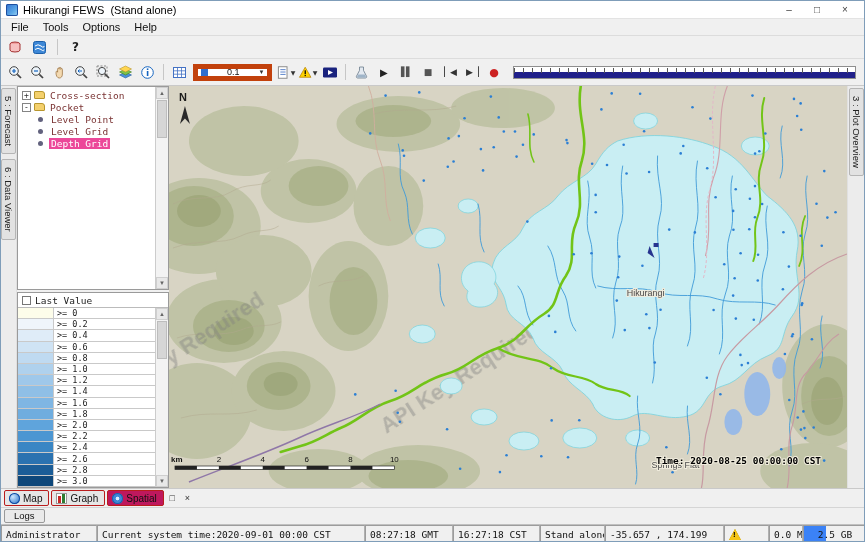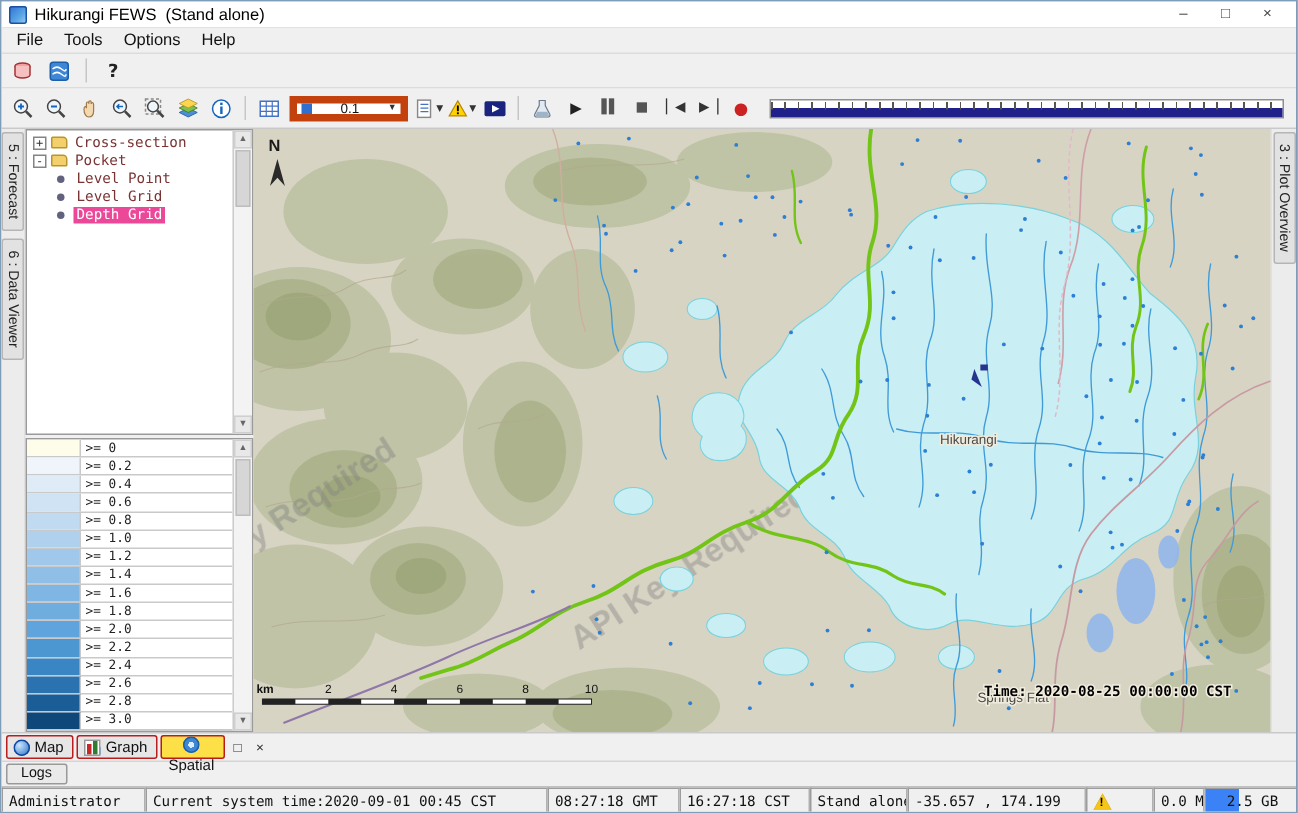--- a/index.html
+++ b/index.html
@@ -66,21 +66,21 @@
   .legend-row{flex:1;display:flex;border-bottom:1px solid #c9c9c9;min-height:0;}
   .swatch{width:36px;flex:none;border-right:1px solid #c9c9c9;}
   .legend-label{flex:1;font-family:"DejaVu Sans Mono",monospace;font-size:8.5px;line-height:10px;padding-left:3px;color:#222;display:flex;align-items:center;}
 
   .map-area{flex:1;position:relative;background:#d8d4c4;overflow:hidden;}
   .map-area svg{position:absolute;inset:0;width:100%;height:100%;}
 
   
   .bottom-tabs{height:19px;background:#f0f0f0;border-top:1px solid #c9c9c9;display:flex;align-items:center;padding-left:3px;gap:2px;}
   .btab{display:flex;align-items:center;gap:3px;font-size:10px;color:#111;padding:0 6px 0 4px;border:1px solid #b91c1c;background:#e6e6e6;height:16px;border-radius:2px;}
-  .btab.active{background:#fde047;flex-direction:column;}
+  .btab.active{background:#be185d;}
   .btab-icon{width:11px;height:11px;flex:none;}
   .btab-icon.globe{border-radius:50%;background:radial-gradient(circle at 35% 35%,#cde6ff,#1565c0);box-shadow:inset 0 0 0 1px #0d47a1;}
   .btab-icon.chart{background:
      linear-gradient(#c62828,#c62828) left 1px bottom 0/3px 7px no-repeat,
      linear-gradient(#2e7d32,#2e7d32) left 5px bottom 0/3px 10px no-repeat,
      linear-gradient(#1565c0,#1565c0) left 9px bottom 0/2px 5px no-repeat,
      #fdfdfd;border:1px solid #999;}
   .btab-icon.spatial{border-radius:50%;background:radial-gradient(circle,#dcefff 0 25%,#3d87d6 26% 100%);box-shadow:inset 0 0 0 1px #1b5faa;}
   .tab-ctl{font-size:9px;width:13px;height:14px;line-height:13px;text-align:center;color:#333;border:1px solid transparent;}
 
@@ -272,20 +272,24 @@
           </div>
         <div class="vscroll">
           <div class="vs-btn">▲</div>
           <div class="vs-track">
               <div class="vs-thumb"></div>
             </div>
           <div class="vs-btn">▼</div>
         </div>
       </div>
       <div class="legend-panel">
+        <div class="legend-header">
+          <span class="checkbox"></span>
+          <span>Last Value</span>
+        </div>
         <div class="legend-body">
           <div class="legend-rows" id="legend-rows">
               <div class="legend-row">
                 <span class="swatch" style="background: rgb(253, 253, 234);"></span>
                 <span class="legend-label">&gt;= 0</span>
               </div>
               <div class="legend-row">
                 <span class="swatch" style="background: rgb(239, 245, 251);"></span>
                 <span class="legend-label">&gt;= 0.2</span>
               </div>
@@ -648,21 +652,21 @@
 
   <div class="logs-row">
     <button class="logs-btn">Logs</button>
   </div>
 
   <div class="statusbar" id="statusbar">
       <div class="status-cell" style="width: 96px;">
         <span class="status-text">Administrator</span>
       </div>
       <div class="status-cell" style="width: 268px;">
-        <span class="status-text">Current system time:2020-09-01 00:45 CST</span>
+        <span class="status-text">Current system time:2020-09-01 00:00 CST</span>
       </div>
       <div class="status-cell" style="width: 88px;">
         <span class="status-text">08:27:18 GMT</span>
       </div>
       <div class="status-cell" style="width: 87px;">
         <span class="status-text">16:27:18 CST</span>
       </div>
       <div class="status-cell" style="width: 65px;">
         <span class="status-text">Stand alone</span>
       </div>

